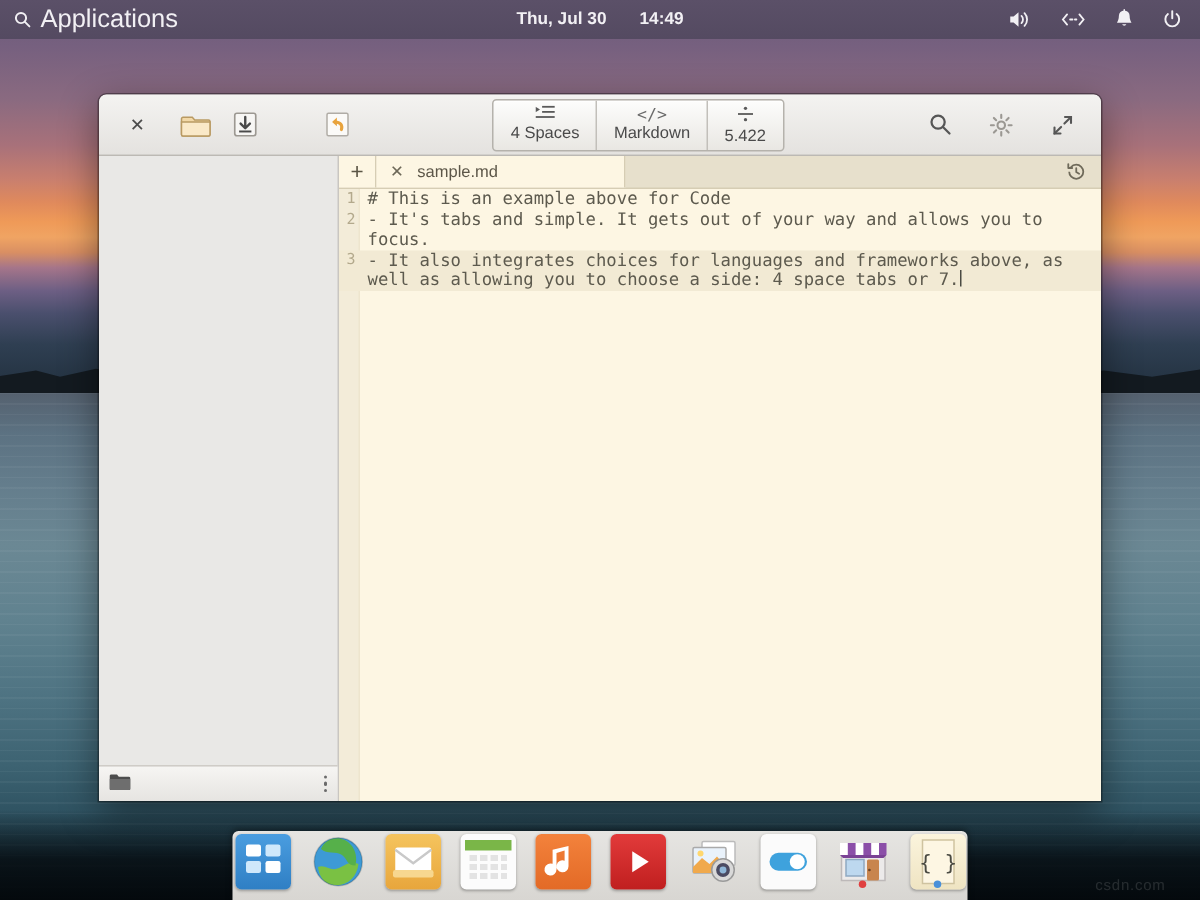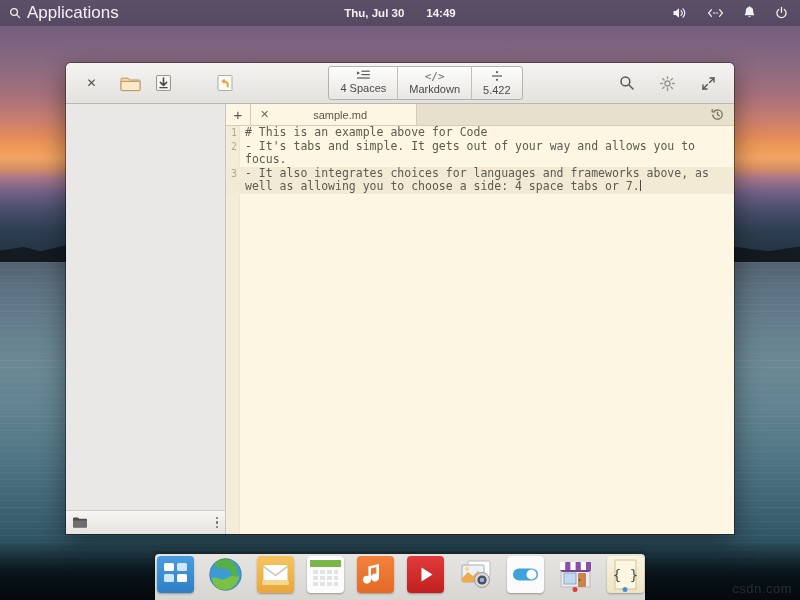--- a/index.html
+++ b/index.html
@@ -37,22 +37,22 @@
   .water::after {
     content:""; position:absolute; inset:0;
     background:repeating-linear-gradient(180deg,
       rgba(255,255,255,.045) 0 1px, rgba(0,0,0,0) 1px 7px);
   }
   .dock-shadow {
     position:absolute; left:0; right:0; bottom:0; height:60px;
     background:linear-gradient(180deg, rgba(5,10,14,0) 0%, rgba(5,10,14,.82) 55%, rgba(3,7,10,.95) 100%);
   }
   .watermark {
-    position:absolute; right:8px; bottom:4px;
-    font-size:13px; color:rgba(255,255,255,.13); letter-spacing:.5px;
+    position:absolute; right:23px; bottom:4px;
+    font-size:10px; color:rgba(255,255,255,.13); letter-spacing:.5px;
   }
 
   
   #panel {
     position:absolute; top:0; left:0; right:0; height:26px;
     background:linear-gradient(180deg,#5b5068 0%,#544a61 100%);
     color:#f2f0f4; display:flex; align-items:center;
     font-size:11.5px; z-index:40;
   }
   .panel-left { display:flex; align-items:center; gap:6px; padding-left:9px; }
@@ -129,21 +129,21 @@
     width:25px; display:flex; align-items:center; justify-content:center;
     font-size:15px; color:#5b5646; background:#fdf6e3;
     border-right:1px solid #d6cdb4;
   }
   .tab {
     display:flex; align-items:center; gap:9px; padding:0 14px 0 9px;
     background:#fdf6e3; border-right:1px solid #d6cdb4;
     font-size:11px; color:#5c5648; min-width:166px;
   }
   .tab .x { font-size:11px; color:#6d6858; }
-  .tab .name { flex:1; text-align:center; }
+  .tab .name { flex:1; }
   .tabbar-spacer { flex:1; }
   .tab-hist {
     width:34px; display:flex; align-items:center; justify-content:center; color:#6f6a5a;
   }
 
   .editor {
     flex:1; position:relative; overflow:hidden;
     font-family:"DejaVu Sans Mono", monospace; font-size:11.5px; line-height:13.6px;
   }
   .gutterbg {

